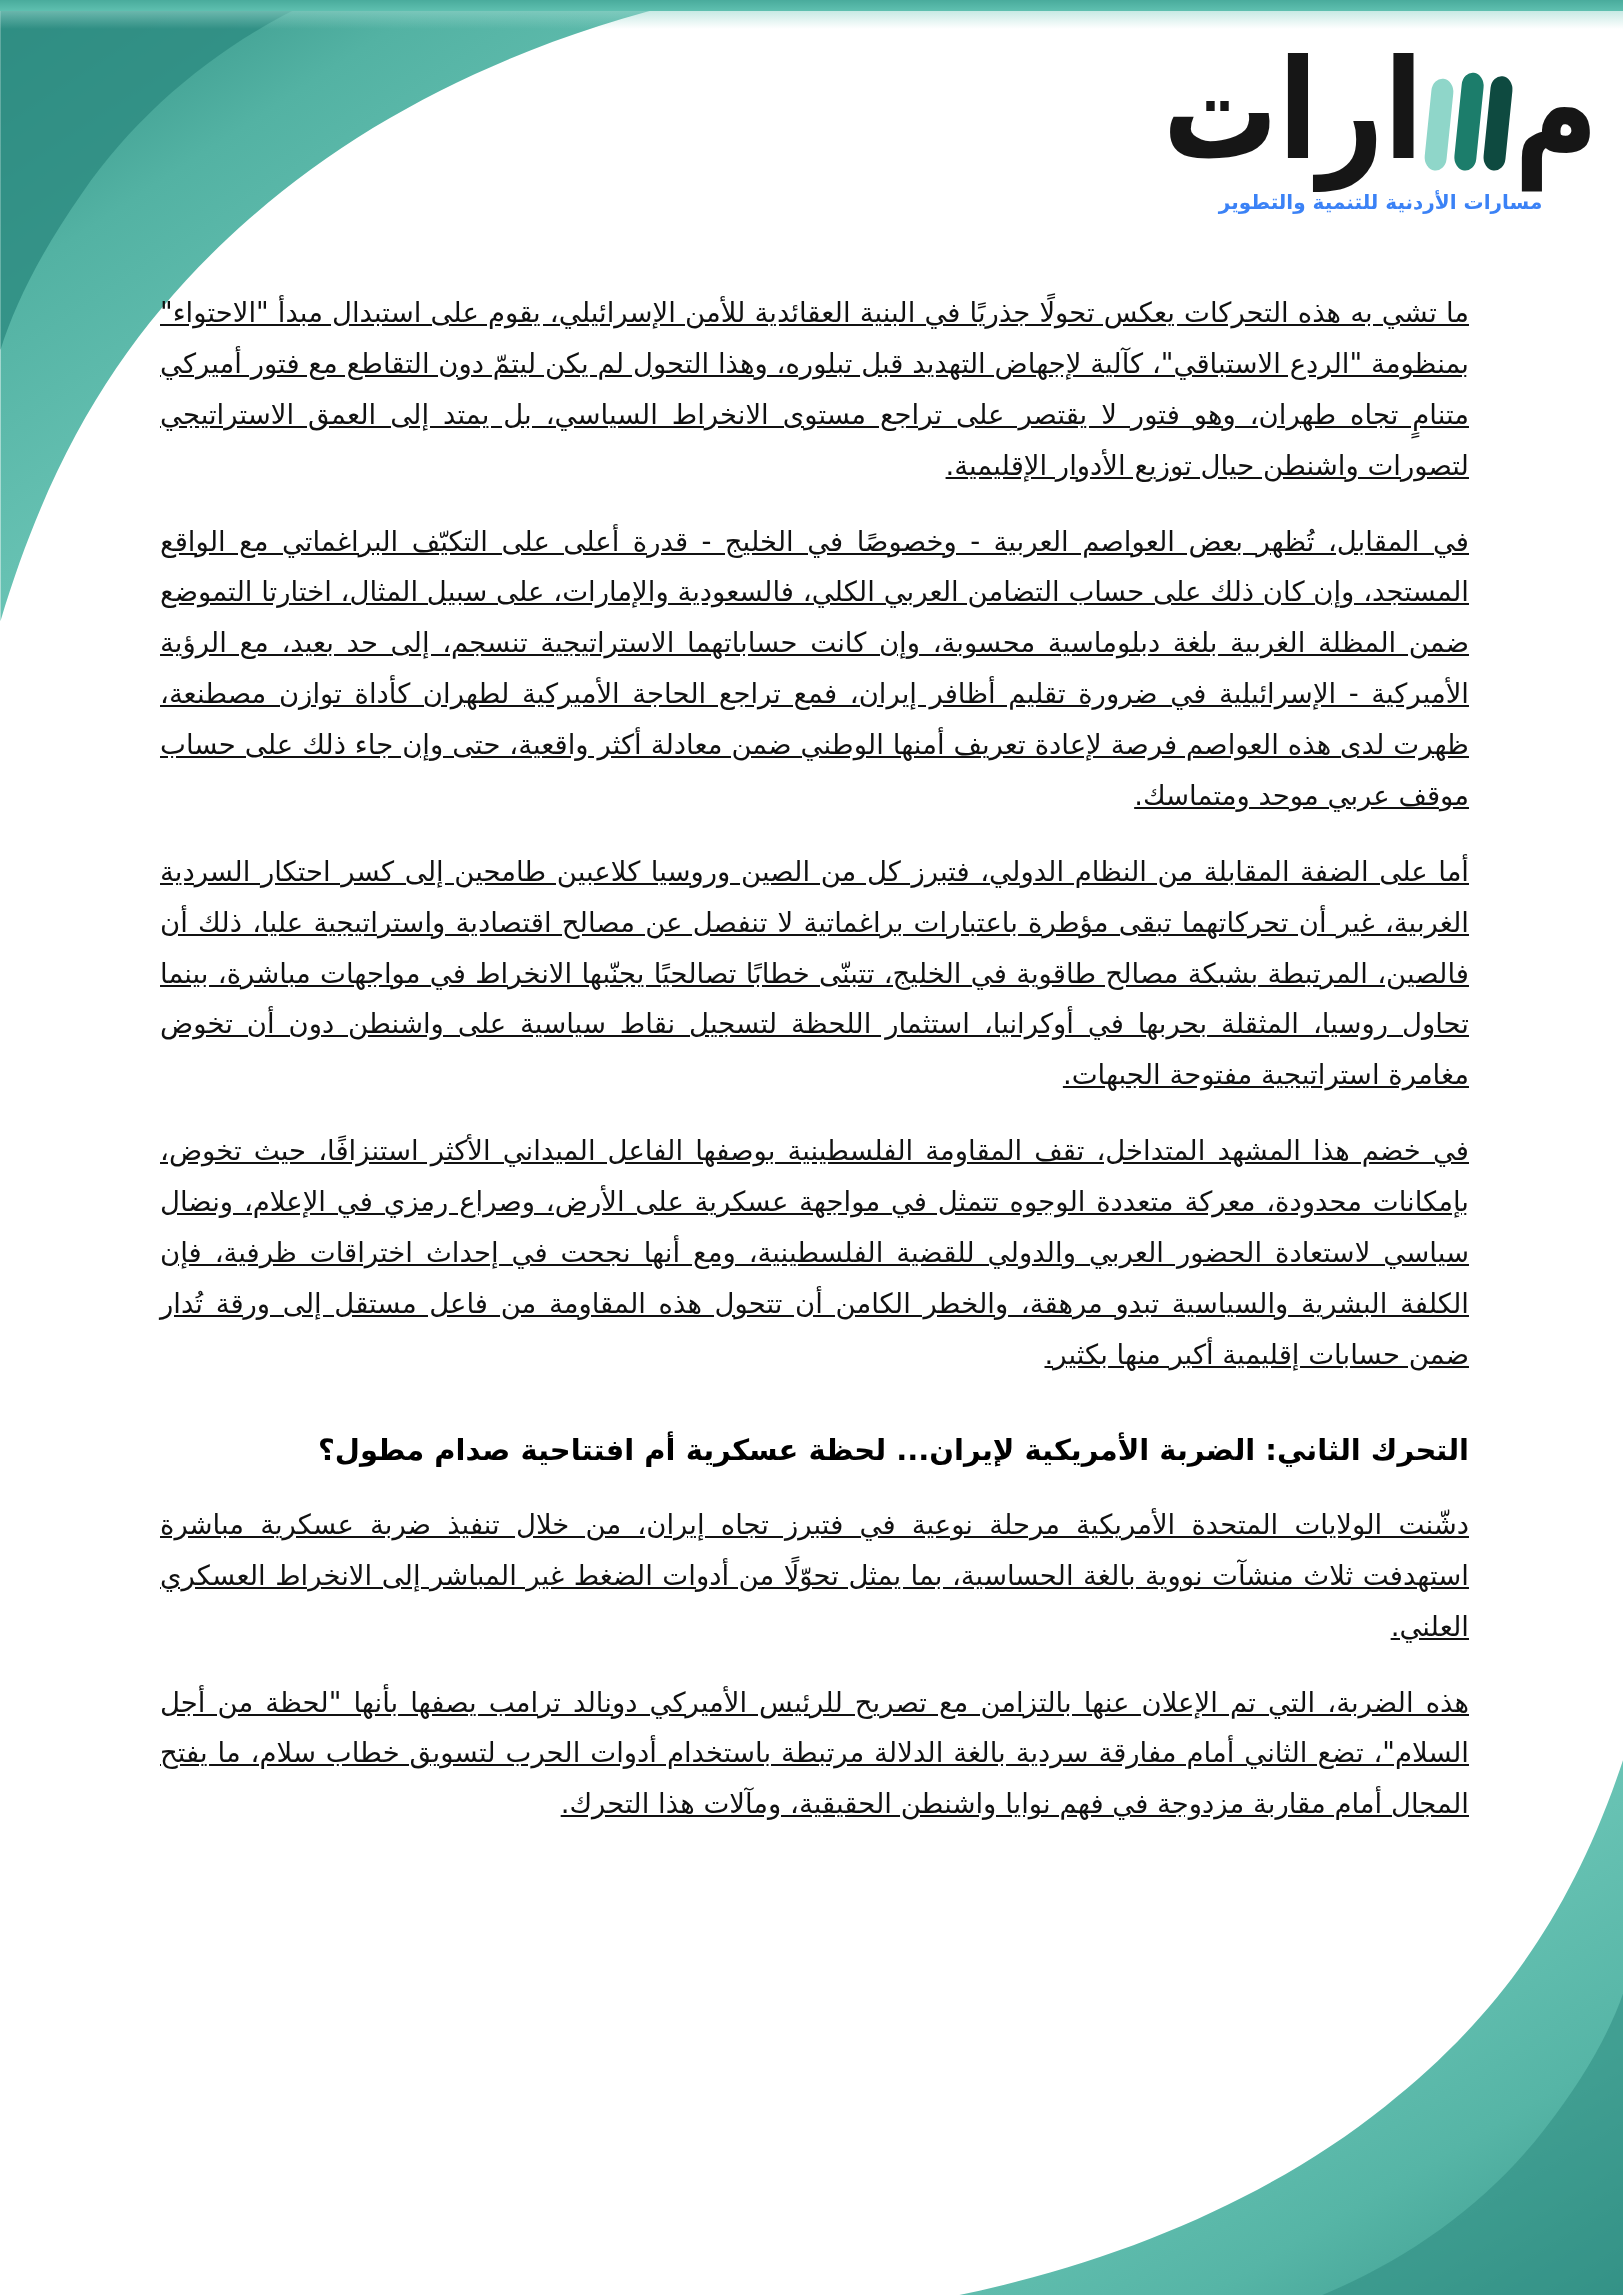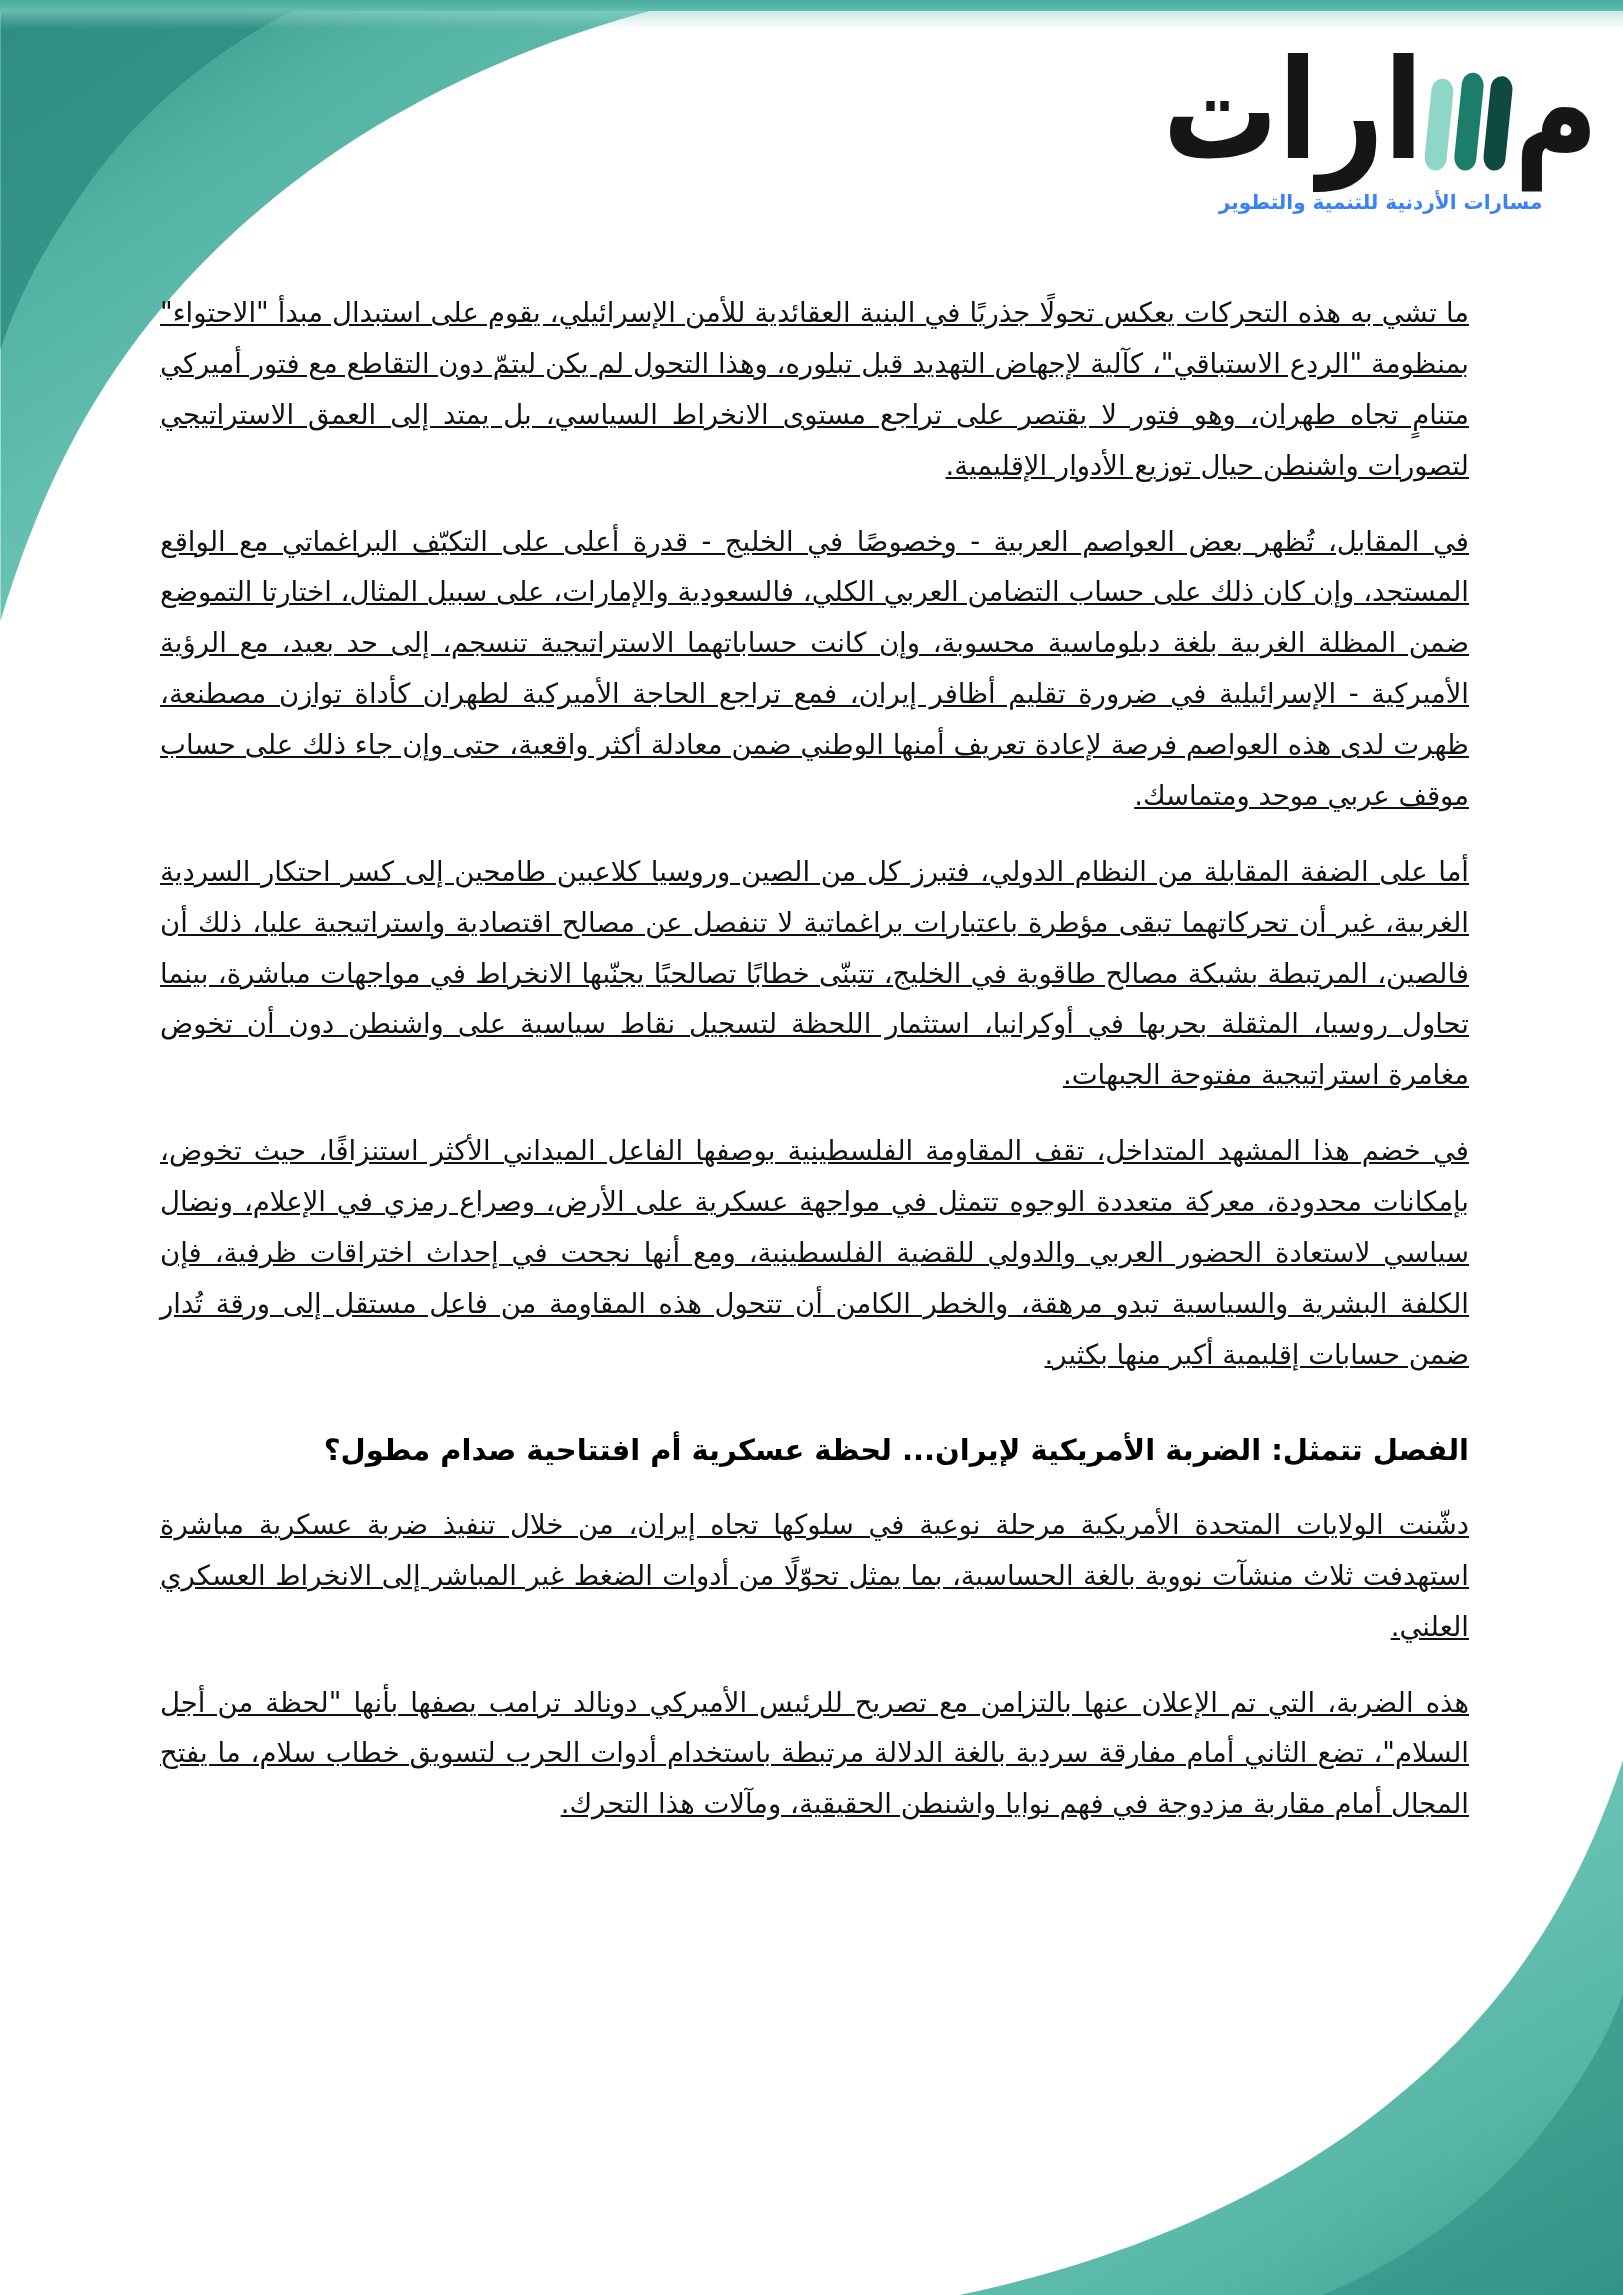--- a/index.html
+++ b/index.html
@@ -81,17 +81,17 @@
     <span class="glyph">ارات</span>
   </div>
   <div class="tagline">مسارات الأردنية للتنمية والتطوير</div>
 </div>
 
 <main class="content">
   <p>ما تشي به هذه التحركات يعكس تحولًا جذريًا في البنية العقائدية للأمن الإسرائيلي، يقوم على استبدال مبدأ "الاحتواء" بمنظومة "الردع الاستباقي"، كآلية لإجهاض التهديد قبل تبلوره، وهذا التحول لم يكن ليتمّ دون التقاطع مع فتور أميركي متنامٍ تجاه طهران، وهو فتور لا يقتصر على تراجع مستوى الانخراط السياسي، بل يمتد إلى العمق الاستراتيجي لتصورات واشنطن حيال توزيع الأدوار الإقليمية.</p>
   <p>في المقابل، تُظهر بعض العواصم العربية - وخصوصًا في الخليج - قدرة أعلى على التكيّف البراغماتي مع الواقع المستجد، وإن كان ذلك على حساب التضامن العربي الكلي، فالسعودية والإمارات، على سبيل المثال، اختارتا التموضع ضمن المظلة الغربية بلغة دبلوماسية محسوبة، وإن كانت حساباتهما الاستراتيجية تنسجم، إلى حد بعيد، مع الرؤية الأميركية - الإسرائيلية في ضرورة تقليم أظافر إيران، فمع تراجع الحاجة الأميركية لطهران كأداة توازن مصطنعة، ظهرت لدى هذه العواصم فرصة لإعادة تعريف أمنها الوطني ضمن معادلة أكثر واقعية، حتى وإن جاء ذلك على حساب موقف عربي موحد ومتماسك.</p>
   <p>أما على الضفة المقابلة من النظام الدولي، فتبرز كل من الصين وروسيا كلاعبين طامحين إلى كسر احتكار السردية الغربية، غير أن تحركاتهما تبقى مؤطرة باعتبارات براغماتية لا تنفصل عن مصالح اقتصادية واستراتيجية عليا، ذلك أن فالصين، المرتبطة بشبكة مصالح طاقوية في الخليج، تتبنّى خطابًا تصالحيًا يجنّبها الانخراط في مواجهات مباشرة، بينما تحاول روسيا، المثقلة بحربها في أوكرانيا، استثمار اللحظة لتسجيل نقاط سياسية على واشنطن دون أن تخوض مغامرة استراتيجية مفتوحة الجبهات.</p>
   <p>في خضم هذا المشهد المتداخل، تقف المقاومة الفلسطينية بوصفها الفاعل الميداني الأكثر استنزافًا، حيث تخوض، بإمكانات محدودة، معركة متعددة الوجوه تتمثل في مواجهة عسكرية على الأرض، وصراع رمزي في الإعلام، ونضال سياسي لاستعادة الحضور العربي والدولي للقضية الفلسطينية، ومع أنها نجحت في إحداث اختراقات ظرفية، فإن الكلفة البشرية والسياسية تبدو مرهقة، والخطر الكامن أن تتحول هذه المقاومة من فاعل مستقل إلى ورقة تُدار ضمن حسابات إقليمية أكبر منها بكثير.</p>
-  <h2>الفصل تتمثل: الضربة الأمريكية لإيران... لحظة عسكرية أم افتتاحية صدام مطول؟</h2>
-  <p>دشّنت الولايات المتحدة الأمريكية مرحلة نوعية في سلوكها تجاه إيران، من خلال تنفيذ ضربة عسكرية مباشرة استهدفت ثلاث منشآت نووية بالغة الحساسية، بما يمثل تحوّلًا من أدوات الضغط غير المباشر إلى الانخراط العسكري العلني.</p>
+  <h2>التحرك الثاني: الضربة الأمريكية لإيران... لحظة عسكرية أم افتتاحية صدام مطول؟</h2>
+  <p>دشّنت الولايات المتحدة الأمريكية مرحلة نوعية في فتبرز تجاه إيران، من خلال تنفيذ ضربة عسكرية مباشرة استهدفت ثلاث منشآت نووية بالغة الحساسية، بما يمثل تحوّلًا من أدوات الضغط غير المباشر إلى الانخراط العسكري العلني.</p>
   <p>هذه الضربة، التي تم الإعلان عنها بالتزامن مع تصريح للرئيس الأميركي دونالد ترامب يصفها بأنها "لحظة من أجل السلام"، تضع الثاني أمام مفارقة سردية بالغة الدلالة مرتبطة باستخدام أدوات الحرب لتسويق خطاب سلام، ما يفتح المجال أمام مقاربة مزدوجة في فهم نوايا واشنطن الحقيقية، ومآلات هذا التحرك.</p>
 </main>
 
 
 </body></html>

